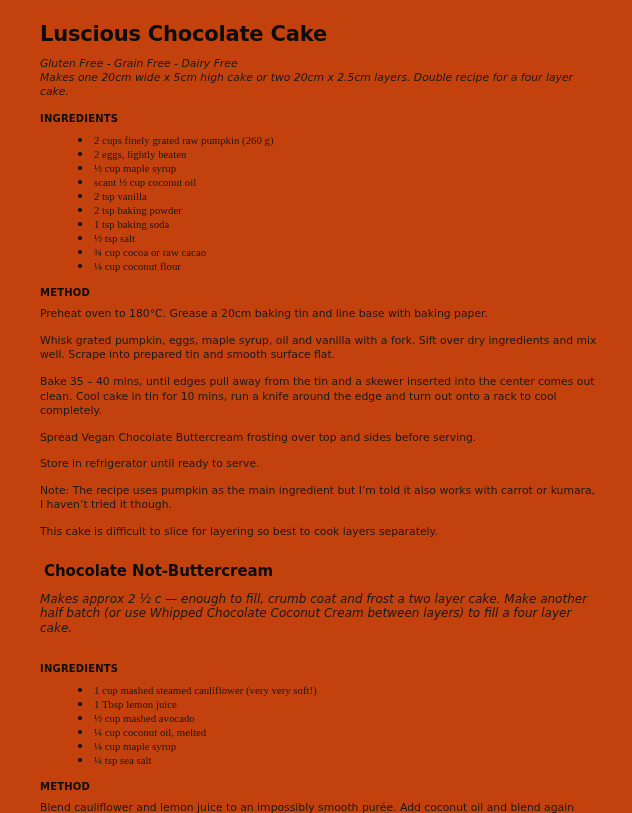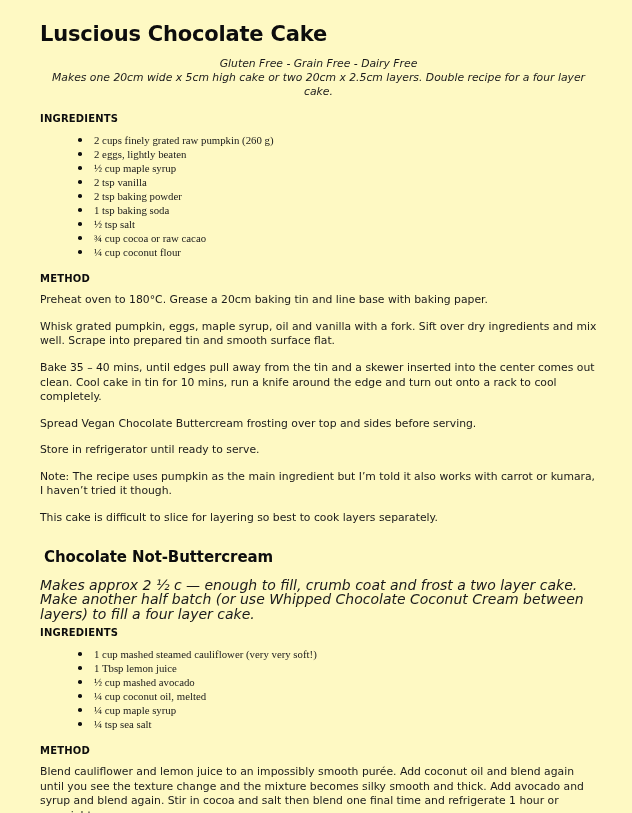--- a/index.html
+++ b/index.html
@@ -12,21 +12,21 @@
     height: 813px;
     font-family: "DejaVu Sans", "Liberation Sans", sans-serif;
     color: #111111;
     overflow: hidden;
   }
   .page {
     box-sizing: border-box;
     width: 632px;
     height: 813px;
     padding: 22px 35px 0 40px;
-    background: #fef9c3;
+    background: #c2410c;
   }
   .doc-title {
     font-size: 21px;
     font-weight: bold;
     letter-spacing: -0.2px;
     line-height: 1.15;
     margin: 0 0 11px 0;
     color: #0d0d0d;
   }
   .section-title {
@@ -39,27 +39,26 @@
   }
   .subtitle {
     font-style: italic;
     font-size: 10.8px;
     line-height: 14px;
     margin: 0;
     color: #1a1a1a;
   }
   .subtitle-block {
     margin: 0 0 14px 0;
-    text-align: center;
   }
   .intro {
     font-style: italic;
-    font-size: 14px;
+    font-size: 12px;
     line-height: 14.5px;
-    margin: 0 0 6px 0;
+    margin: 0 0 28px 0;
     color: #1a1a1a;
     max-width: 560px;
   }
   .label {
     font-size: 10px;
     font-weight: bold;
     letter-spacing: 0.2px;
     margin: 0 0 9px 0;
     color: #0d0d0d;
   }
@@ -107,20 +106,21 @@
     <p class="subtitle">Gluten Free - Grain Free - Dairy Free</p>
     <p class="subtitle">Makes one 20cm wide x 5cm high cake or two 20cm x 2.5cm layers. Double recipe for a four layer cake.</p>
   </div>
 
   <h2 class="label">INGREDIENTS</h2>
 
   <ul class="ingredients">
     <li>2 cups finely grated raw pumpkin (260 g)</li>
     <li>2 eggs, lightly beaten</li>
     <li>½ cup maple syrup</li>
+    <li>scant ½ cup coconut oil</li>
     <li>2 tsp vanilla</li>
     <li>2 tsp baking powder</li>
     <li>1 tsp baking soda</li>
     <li>½ tsp salt</li>
     <li>¾ cup cocoa or raw cacao</li>
     <li>¼ cup coconut flour</li>
   </ul>
 
   <h2 class="label">METHOD</h2>
 

